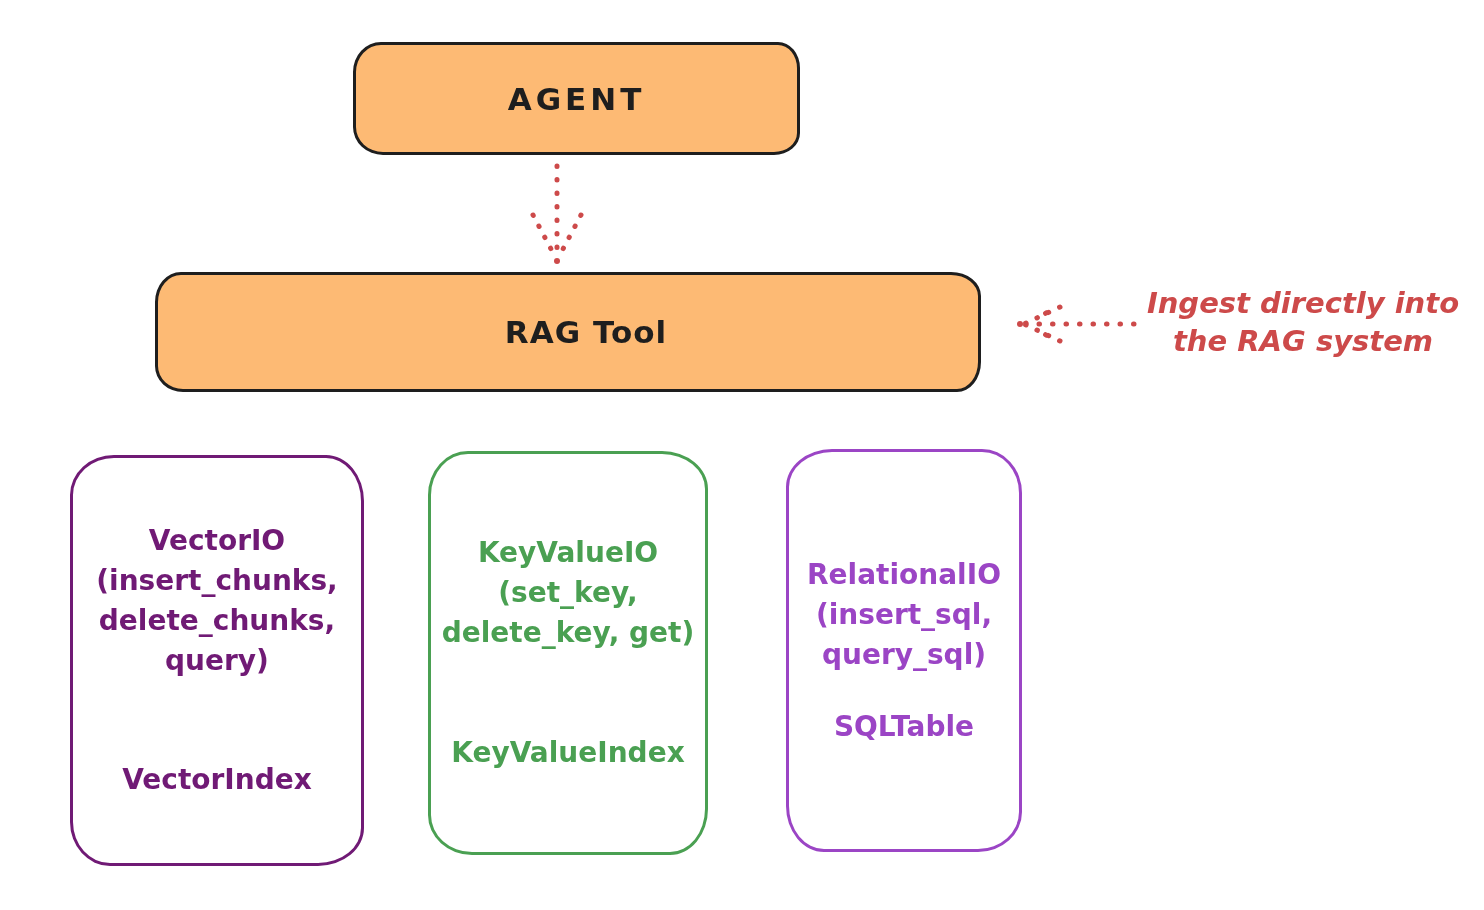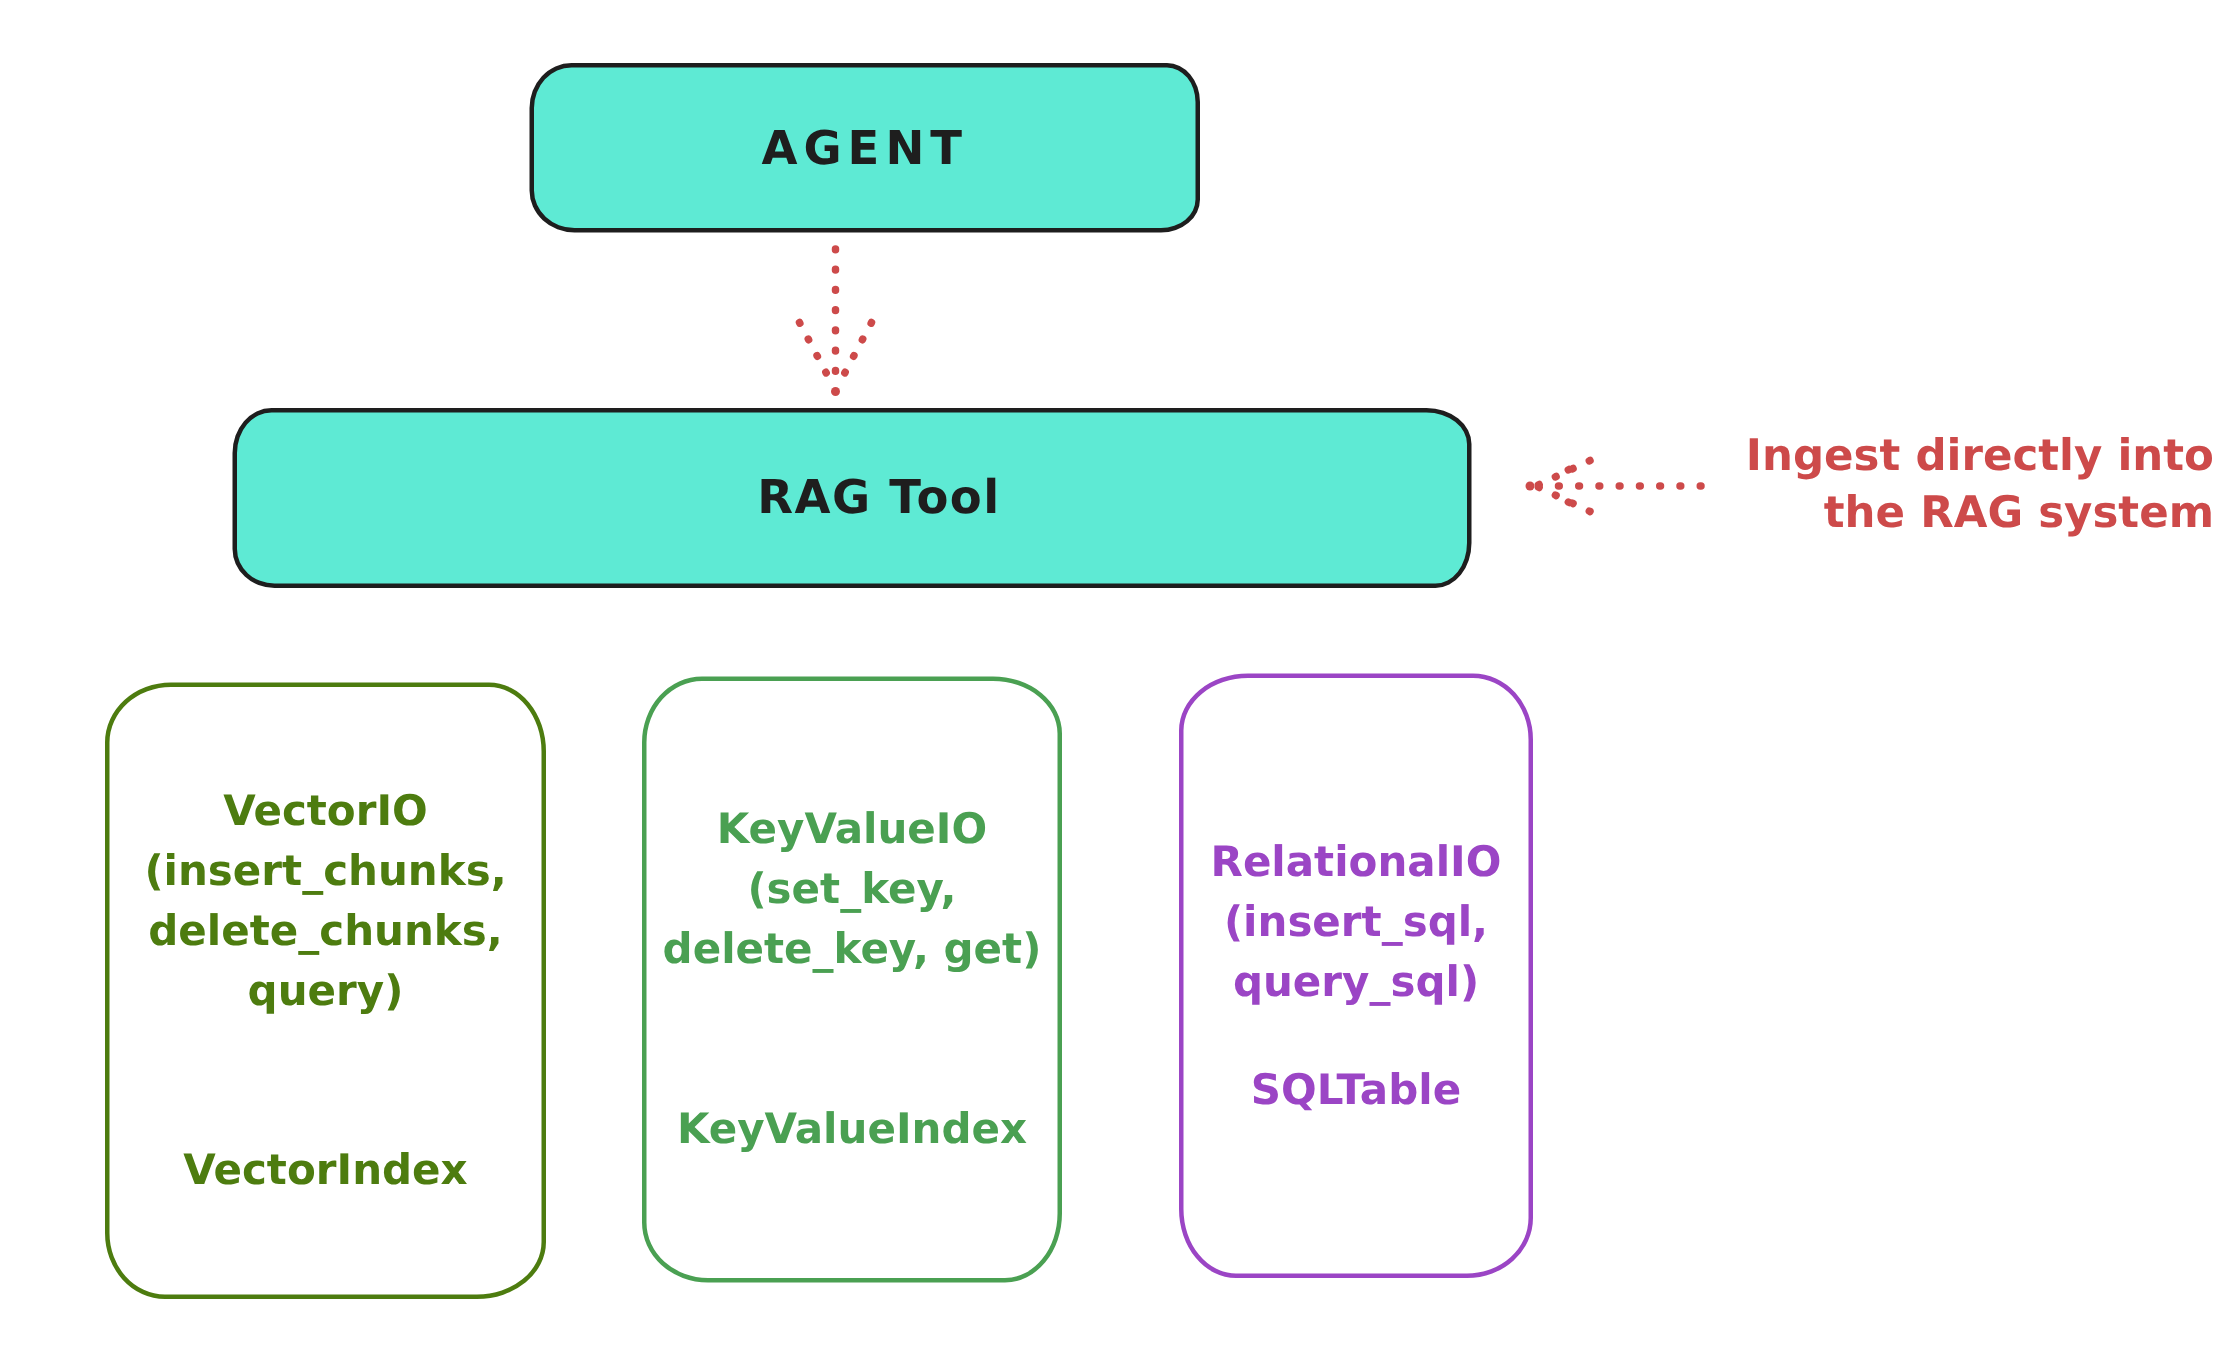--- a/index.html
+++ b/index.html
@@ -8,21 +8,21 @@
     position: relative;
     width: 1484px;
     height: 910px;
     background: #ffffff;
     overflow: hidden;
     font-family: "DejaVu Sans", sans-serif;
   }
   .node {
     position: absolute;
     border: 3.5px solid currentColor;
-    background: #5eead4;
+    background: #fdba74;
     display: flex;
     align-items: center;
     justify-content: center;
     text-align: center;
   }
   .node-label {
     font-size: 31px;
     font-weight: 600;
     color: currentColor;
   }
@@ -43,25 +43,26 @@
     stroke-width: 5;
     stroke-linecap: round;
   }
   .dotted { stroke-dasharray: 0.5 13; }
   .dotted-fine { stroke-dasharray: 0.5 12; }
   #arrow-down { left: 517px; top: 163px; width: 80px; height: 102px; }
   #arrow-left { left: 1012px; top: 297px; width: 128px; height: 54px; }
   .annotation {
     position: absolute;
     left: 1130px; top: 284px; width: 346px;
-    text-align: right;
+    text-align: center;
     font-size: 29px;
     font-weight: 700;
     line-height: 38px;
     white-space: nowrap;
+    font-style: italic;
   }
   .store-box {
     position: absolute;
     border: 3.5px solid currentColor;
     background: #ffffff;
     display: flex;
     flex-direction: column;
     align-items: center;
     justify-content: center;
     text-align: center;
@@ -112,21 +113,21 @@
     <line class="dotted-fine" x1="34" y1="16" x2="28" y2="20"></line>
     <line class="dotted-fine" x1="34" y1="38" x2="28" y2="34"></line>
     <circle cx="8" cy="27" r="3" fill="currentColor" stroke="none"></circle>
   </svg>
 
   <div class="annotation" style="color: rgb(205, 74, 74);">
     <div>Ingest directly into</div>
     <div>the RAG system</div>
   </div>
 
-  <div class="store-box" id="store-vector" style="color: #4d7c0f; gap: 47px;">
+  <div class="store-box" id="store-vector" style="color: #701a75; gap: 47px;">
     <div class="store-body">VectorIO
 (insert_chunks,
 delete_chunks,
 query)</div>
     <div class="store-index">VectorIndex</div>
   </div>
 
   <div class="store-box" id="store-keyvalue" style="color: rgb(74, 160, 82);">
     <div class="store-body">KeyValueIO
 (set_key,

